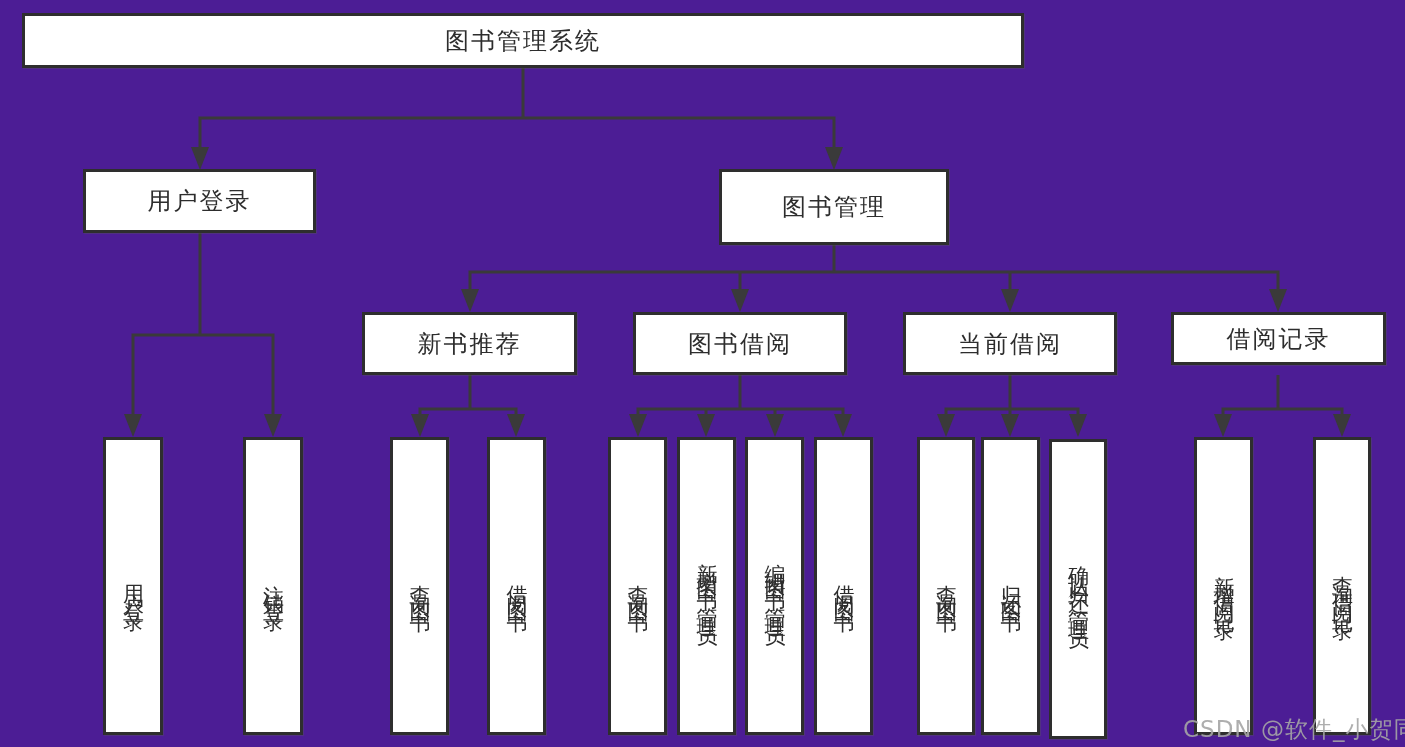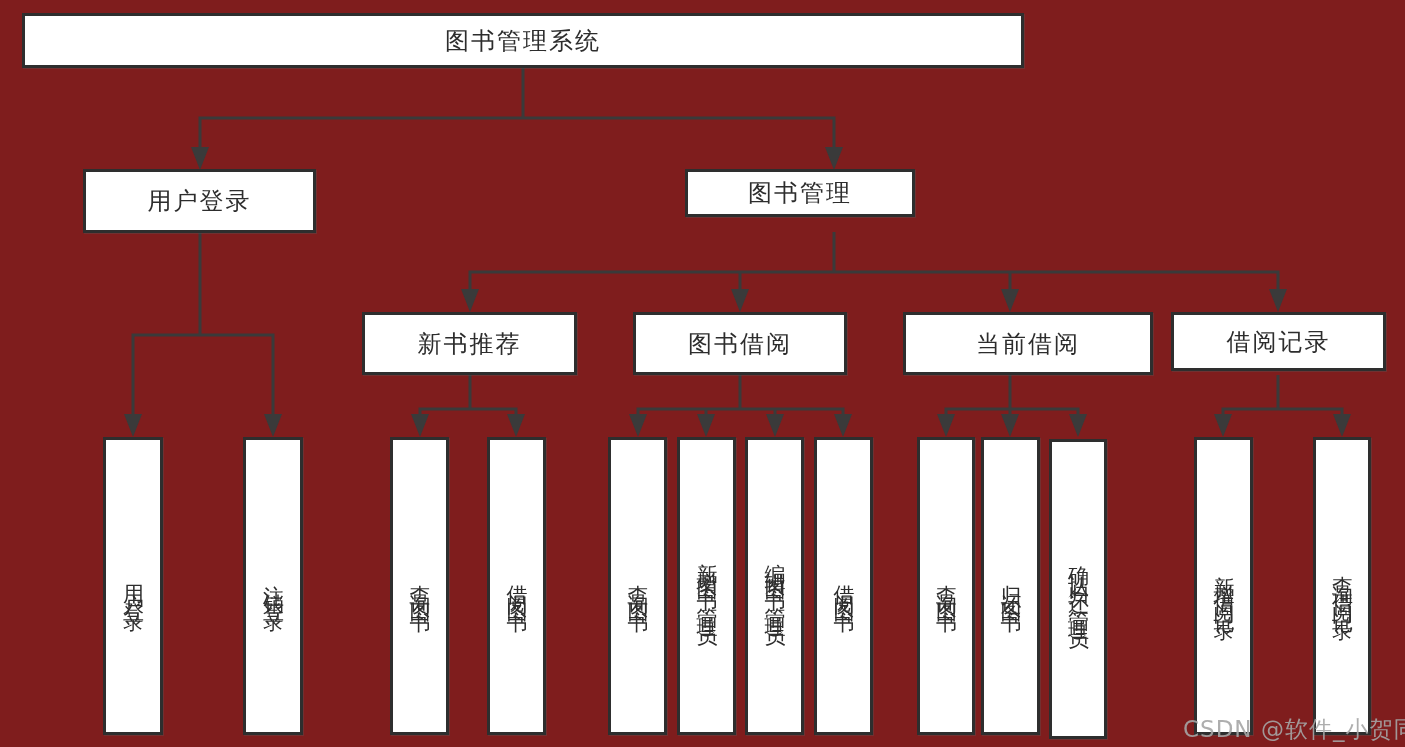--- a/index.html
+++ b/index.html
@@ -1,17 +1,17 @@
 <!DOCTYPE html>
 <html><head>
 <meta charset="utf-8">
 <style>
   html,body{margin:0;padding:0;background:#ffffff;}
   #stage{
-    position:relative;width:1405px;height:747px;background:#7f1d1d;overflow:hidden;
+    position:relative;width:1405px;height:747px;background:#4c1d95;overflow:hidden;
     font-family:"DejaVu Sans","Liberation Sans",sans-serif;
   }
   #connectors{position:absolute;left:0;top:0;}
   .node{
     position:absolute;box-sizing:border-box;background:#ffffff;
     border:3px solid #2e2e2e;display:flex;align-items:center;justify-content:center;
     box-shadow:1px 1px 0 rgba(90,90,90,0.35);
   }
   .hnode span{
     font-size:24px;color:#2d2d2d;letter-spacing:2px;white-space:nowrap;
@@ -90,34 +90,34 @@
     </g>
   </svg>
 
   <div class="node hnode" style="left:22px;top:13px;width:1002px;height:55px">
     <span>图书管理系统</span>
   </div>
 
   <div class="node hnode" style="left:83px;top:169px;width:233px;height:64px">
     <span>用户登录</span>
   </div>
-  <div class="node hnode" style="left:685px;top:169px;width:230px;height:48px">
+  <div class="node hnode" style="left:719px;top:169px;width:230px;height:76px">
     <span>图书管理</span>
   </div>
 
   <div class="node hnode" style="left:633px;top:312px;width:214px;height:63px">
     <span>图书借阅</span>
   </div>
   <div class="node hnode" style="left:362px;top:312px;width:215px;height:63px">
     <span>新书推荐</span>
   </div>
-  <div class="node hnode" style="left:903px;top:312px;width:250px;height:63px">
+  <div class="node hnode" style="left:903px;top:312px;width:214px;height:63px">
     <span>当前借阅</span>
   </div>
-  <div class="node hnode" style="left:1171px;top:312px;width:215px;height:59px">
+  <div class="node hnode" style="left:1171px;top:312px;width:215px;height:53px">
     <span>借阅记录</span>
   </div>
 
   <div class="node vnode" style="left:103px;top:437px;width:60px;height:298px">
     <span>用户登录</span>
   </div>
   <div class="node vnode" style="left:243px;top:437px;width:60px;height:298px">
     <span>注销登录</span>
   </div>
 

